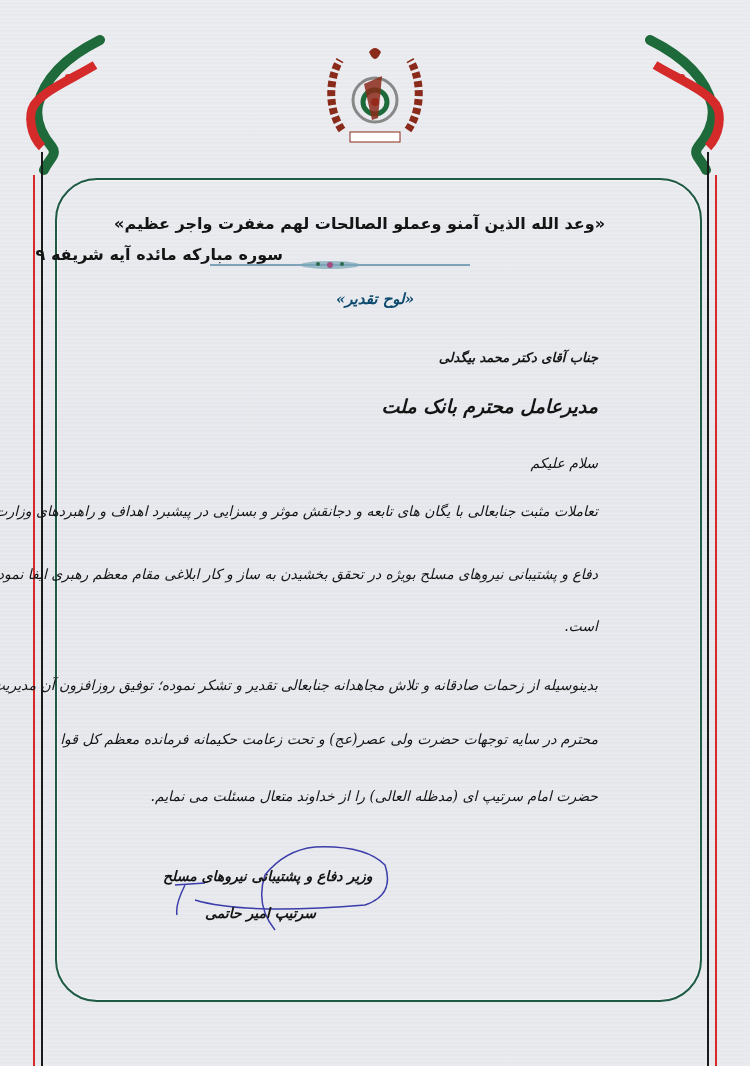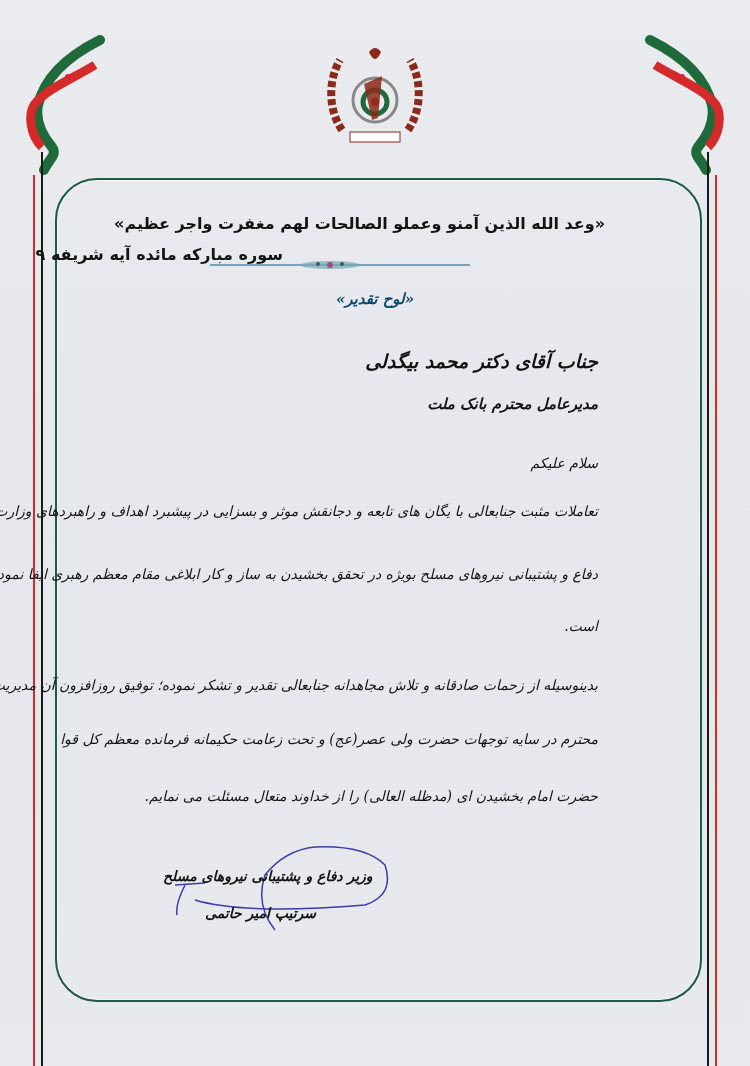--- a/index.html
+++ b/index.html
@@ -20,22 +20,22 @@
   }
   .flag { position:absolute; top:35px; width:110px; height:1031px; }
   .flag.left { left:0; }
   .flag.right { right:0; }
   .emblem { position:absolute; left:322px; top:40px; width:106px; height:112px; }
   .rtl { direction:rtl; unicode-bidi:embed; position:absolute; color:#141414; white-space:nowrap; }
   .verse { right:145px; top:214px; font-family:"DejaVu Sans", sans-serif; font-size:16px; font-weight:bold; }
   .verse-ref { right:467px; top:245px; font-family:"DejaVu Sans", sans-serif; font-size:16px; font-weight:bold; }
   .ornament { position:absolute; left:210px; top:258px; width:260px; height:14px; }
   .title { left:0; right:0; text-align:center; top:290px; font-family:"DejaVu Serif", serif; font-style:italic; font-size:15px; color:#0c4a6e; font-weight:bold; }
-  .recipient-1 { right:152px; top:350px; font-size:19px; font-weight:bold; font-style:italic; }
-  .recipient-2 { right:152px; top:395px; font-size:15px; font-weight:bold; font-style:italic; }
+  .recipient-1 { right:152px; top:350px; font-size:13px; font-weight:bold; font-style:italic; }
+  .recipient-2 { right:152px; top:395px; font-size:19px; font-weight:bold; font-style:italic; }
   .greeting { right:152px; top:455px; font-size:14px; font-style:italic; }
   .body-line { font-size:14px; font-style:italic; }
   .l1 { right:152px; top:503px; }
   .l2 { right:152px; top:566px; }
   .l3 { right:152px; top:618px;margin-left:36px; }
   .l4 { right:152px; top:677px; }
   .l5 { right:152px; top:731px; }
   .l6 { right:152px; top:788px; }
   .sig-title { left:163px; top:868px; font-size:14px; font-weight:bold; font-style:italic; }
   .sig-name { left:205px; top:905px; font-size:14px; font-weight:bold; font-style:italic; }
@@ -91,20 +91,20 @@
 <div class="rtl recipient-1">جناب آقای دکتر محمد بیگدلی</div>
 <div class="rtl recipient-2">مدیرعامل محترم بانک ملت</div>
 
 <div class="rtl greeting">سلام علیکم</div>
 
 <div class="rtl body-line l1">تعاملات مثبت جنابعالی با یگان های تابعه و دجانقش موثر و بسزایی در پیشبرد اهداف و راهبردهای وزارت</div>
 <div class="rtl body-line l2">دفاع و پشتیبانی نیروهای مسلح بویژه در تحقق بخشیدن به ساز و کار ابلاغی مقام معظم رهبری ایفا نموده</div>
 <div class="rtl body-line l3">است.</div>
 <div class="rtl body-line l4">بدینوسیله از زحمات صادقانه و تلاش مجاهدانه جنابعالی تقدیر و تشکر نموده؛ توفیق روزافزون آن مدیریت</div>
 <div class="rtl body-line l5">محترم در سایه توجهات حضرت ولی عصر(عج) و تحت زعامت حکیمانه فرمانده معظم کل قوا</div>
-<div class="rtl body-line l6">حضرت امام بخشیدن ای (مدظله العالی) را از خداوند متعال مسئلت می نمایم.</div>
+<div class="rtl body-line l6">حضرت امام سرتیپ ای (مدظله العالی) را از خداوند متعال مسئلت می نمایم.</div>
 
 <svg class="signature-scrawl" viewBox="0 0 230 90">
   <path d="M10 40 L40 38 M20 40 Q10 60,12 70 M30 55 Q80 70,200 60 Q230 50,220 20 Q200 0,150 2 Q120 5,100 30 Q90 60,110 85" stroke="#3c3caa" stroke-width="1.5" fill="none"></path>
 </svg>
 
 <div class="rtl sig-title">وزیر دفاع و پشتیبانی نیروهای مسلح</div>
 <div class="rtl sig-name">سرتیپ امیر حاتمی</div>
 
 </body></html>

